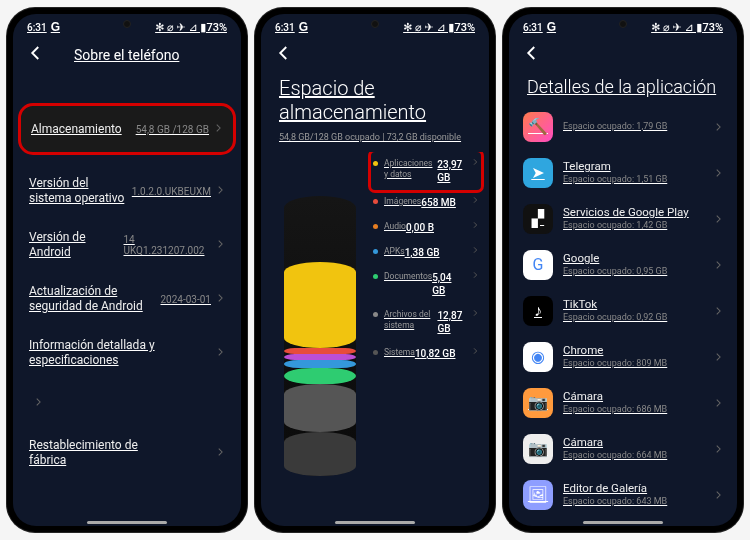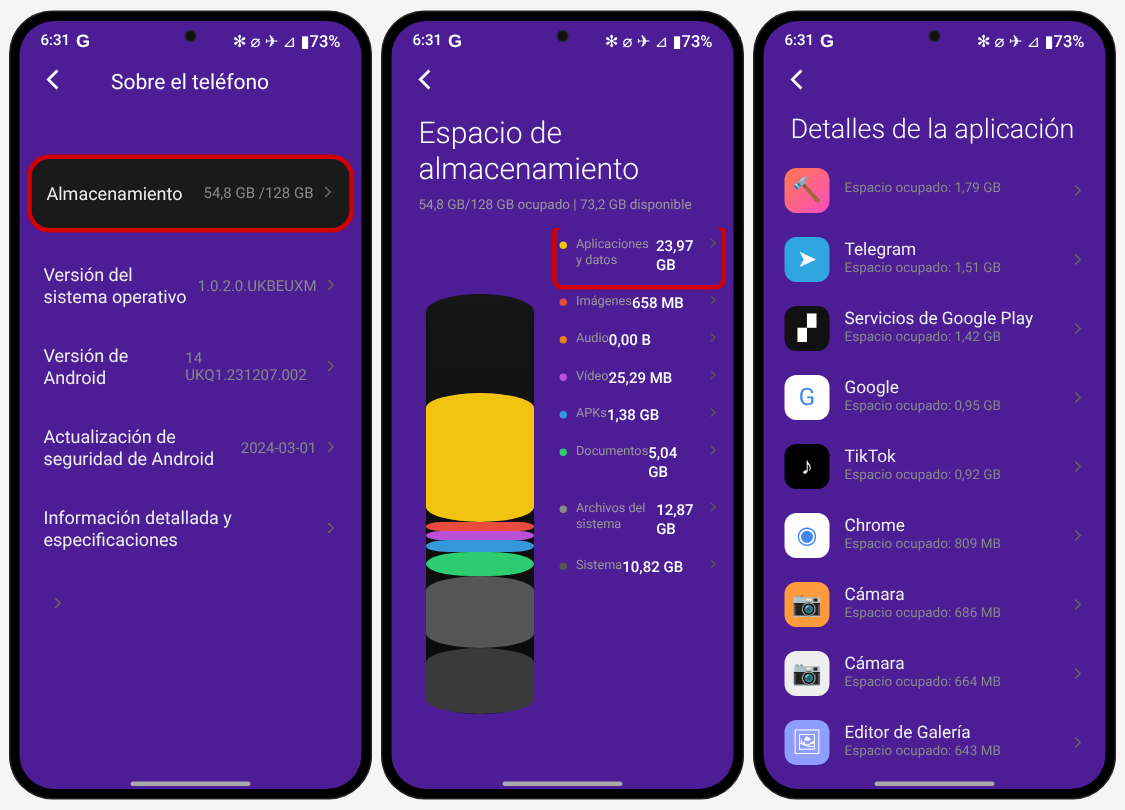--- a/index.html
+++ b/index.html
@@ -22,26 +22,27 @@
     background: #000;
     border-radius: 28px;
     padding: 6px;
     box-shadow: 0 0 0 1px #222;
     position: relative;
     overflow: hidden;
   }
   .screen {
     width: 100%;
     height: 100%;
-    background: #4c1d95;
+    background: #0f172a;
     border-radius: 23px;
     overflow: hidden;
     color: #fff;
     display: flex;
     flex-direction: column;
+    text-decoration: underline;
   }
   .statusbar {
     display: flex;
     justify-content: space-between;
     align-items: center;
     padding: 6px 14px 4px;
     font-size: 10px;
     font-weight: 500;
   }
   .sb-left { display: flex; align-items: center; gap: 4px; }
@@ -257,20 +258,29 @@
             </span>
           </div>
           <div class="row">
             <span class="row-value">
               <span></span>
               <span class="chev"><svg viewBox="0 0 24 24">
                   <path d="M9 4l8 8-8 8"></path>
                 </svg></span>
             </span>
           </div>
+          <div class="row">
+            <span class="row-label">Restablecimiento de fábrica</span>
+            <span class="row-value">
+              <span></span>
+              <span class="chev"><svg viewBox="0 0 24 24">
+                  <path d="M9 4l8 8-8 8"></path>
+                </svg></span>
+            </span>
+          </div>
         </div>
       <div class="homebar"></div>
     </div>
   </div>
 
   <div class="phone">
     <div class="camera-dot"></div>
     <div class="screen">
       <div class="statusbar">
         <div class="sb-left">
@@ -332,30 +342,20 @@
               <span class="dot" style="background:#e67e22"></span>
               <span class="legend-text">
                 <span class="legend-label">Audio</span>
                 <span class="legend-val">0,00 B</span>
               </span>
               <span class="chev-small"><svg viewBox="0 0 24 24">
                   <path d="M9 4l8 8-8 8"></path>
                 </svg></span>
             </div>
             <div class="legend-item">
-              <span class="dot" style="background:#bb4fd6"></span>
-              <span class="legend-text">
-                <span class="legend-label">Vídeo</span>
-                <span class="legend-val">25,29 MB</span>
-              </span>
-              <span class="chev-small"><svg viewBox="0 0 24 24">
-                  <path d="M9 4l8 8-8 8"></path>
-                </svg></span>
-            </div>
-            <div class="legend-item">
               <span class="dot" style="background:#3498db"></span>
               <span class="legend-text">
                 <span class="legend-label">APKs</span>
                 <span class="legend-val">1,38 GB</span>
               </span>
               <span class="chev-small"><svg viewBox="0 0 24 24">
                   <path d="M9 4l8 8-8 8"></path>
                 </svg></span>
             </div>
             <div class="legend-item">

